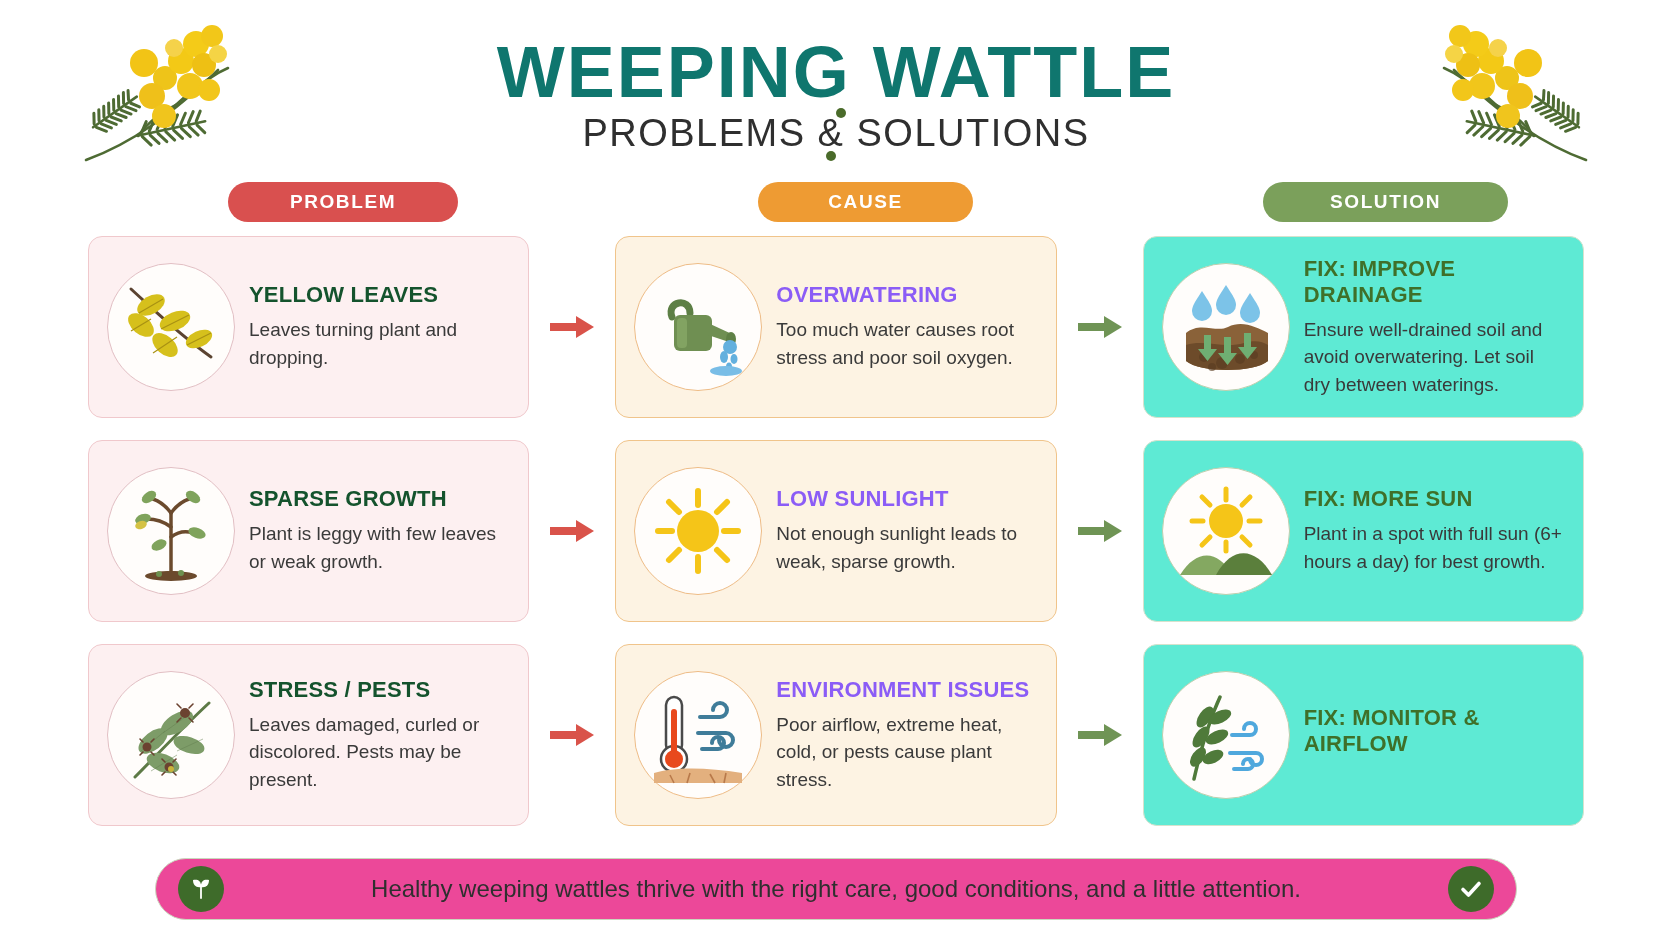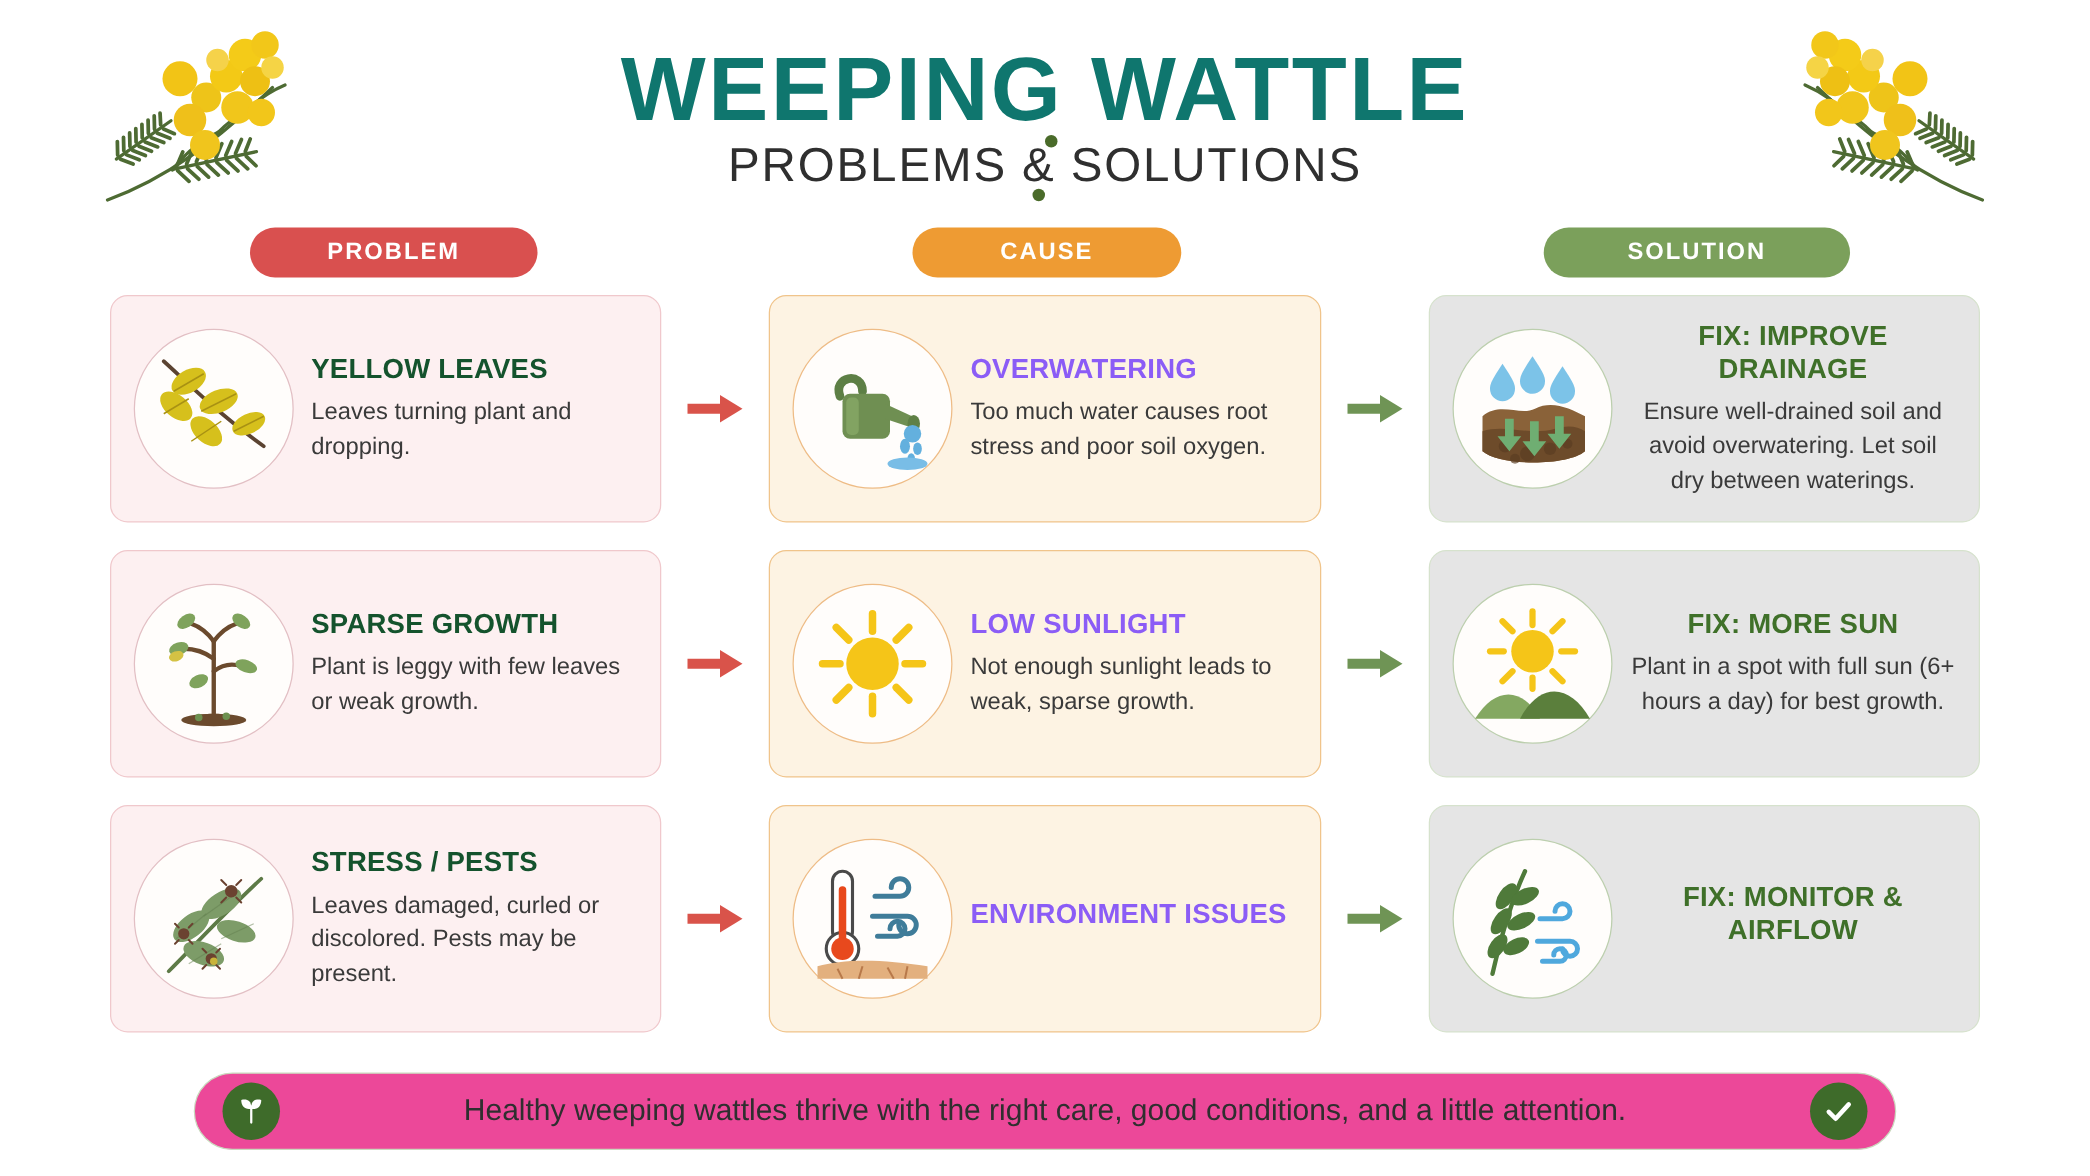--- a/index.html
+++ b/index.html
@@ -54,20 +54,21 @@
   }
   .sprig { position: absolute; top: 8px; width: 240px; height: 160px; }
   .sprig.l { left: 78px; }
   .sprig.r { right: 78px; transform: scaleX(-1); }
 
   
   .col-heads {
     position: relative;
     height: 54px;
     margin-top: 4px;
+    margin-left: 28px;
   }
   .pill {
     position: absolute;
     height: 40px;
     border-radius: 20px;
     display: flex; align-items: center; justify-content: center;
     color: #ffffff;
     font-size: 19px;
     font-weight: 700;
     letter-spacing: 1.6px;
@@ -89,21 +90,21 @@
   .card {
     display: flex;
     align-items: center;
     border-radius: 14px;
     border: 1px solid transparent;
     padding: 16px 18px;
     min-height: 182px;
   }
   .card.problem  { width: 452px; background: #fdf0f1; border-color: #f0c8cc; }
   .card.cause    { width: 452px; background: #fdf3e3; border-color: #f0c48b; }
-  .card.solution { width: 452px; background: #e5e5e5; border-color: #d6e2cd; text-align: center; }
+  .card.solution { width: 452px; background: #5eead4; border-color: #d6e2cd; }
 
   .icon-circle {
     flex: 0 0 auto;
     width: 128px; height: 128px;
     border-radius: 50%;
     background: #fffdfb;
     border: 1px solid #e2bfc4;
     display: flex; align-items: center; justify-content: center;
     margin-right: 14px;
   }
@@ -496,20 +497,21 @@
           <g stroke="#b8794a" stroke-width="1.6" fill="none">
             <path d="M24 92 l4 8"></path>
               <path d="M44 90 l-3 10"></path>
               <path d="M64 91 l5 9"></path>
               <path d="M80 90 l-2 10"></path>
           </g>
         </svg>
       </div>
       <div class="card-text">
         <div class="card-title">ENVIRONMENT ISSUES</div>
+        <div class="card-body">Poor airflow, extreme heat, cold, or pests cause plant stress.</div>
       </div>
     </div>
 
     <div class="arrow">
       <svg width="48" height="28" viewBox="0 0 48 28">
         <path d="M2 14 H30" stroke="#6f9455" stroke-width="8"></path>
         <path d="M28 3 L46 14 L28 25 Z" fill="#6f9455"></path>
       </svg>
     </div>
 

